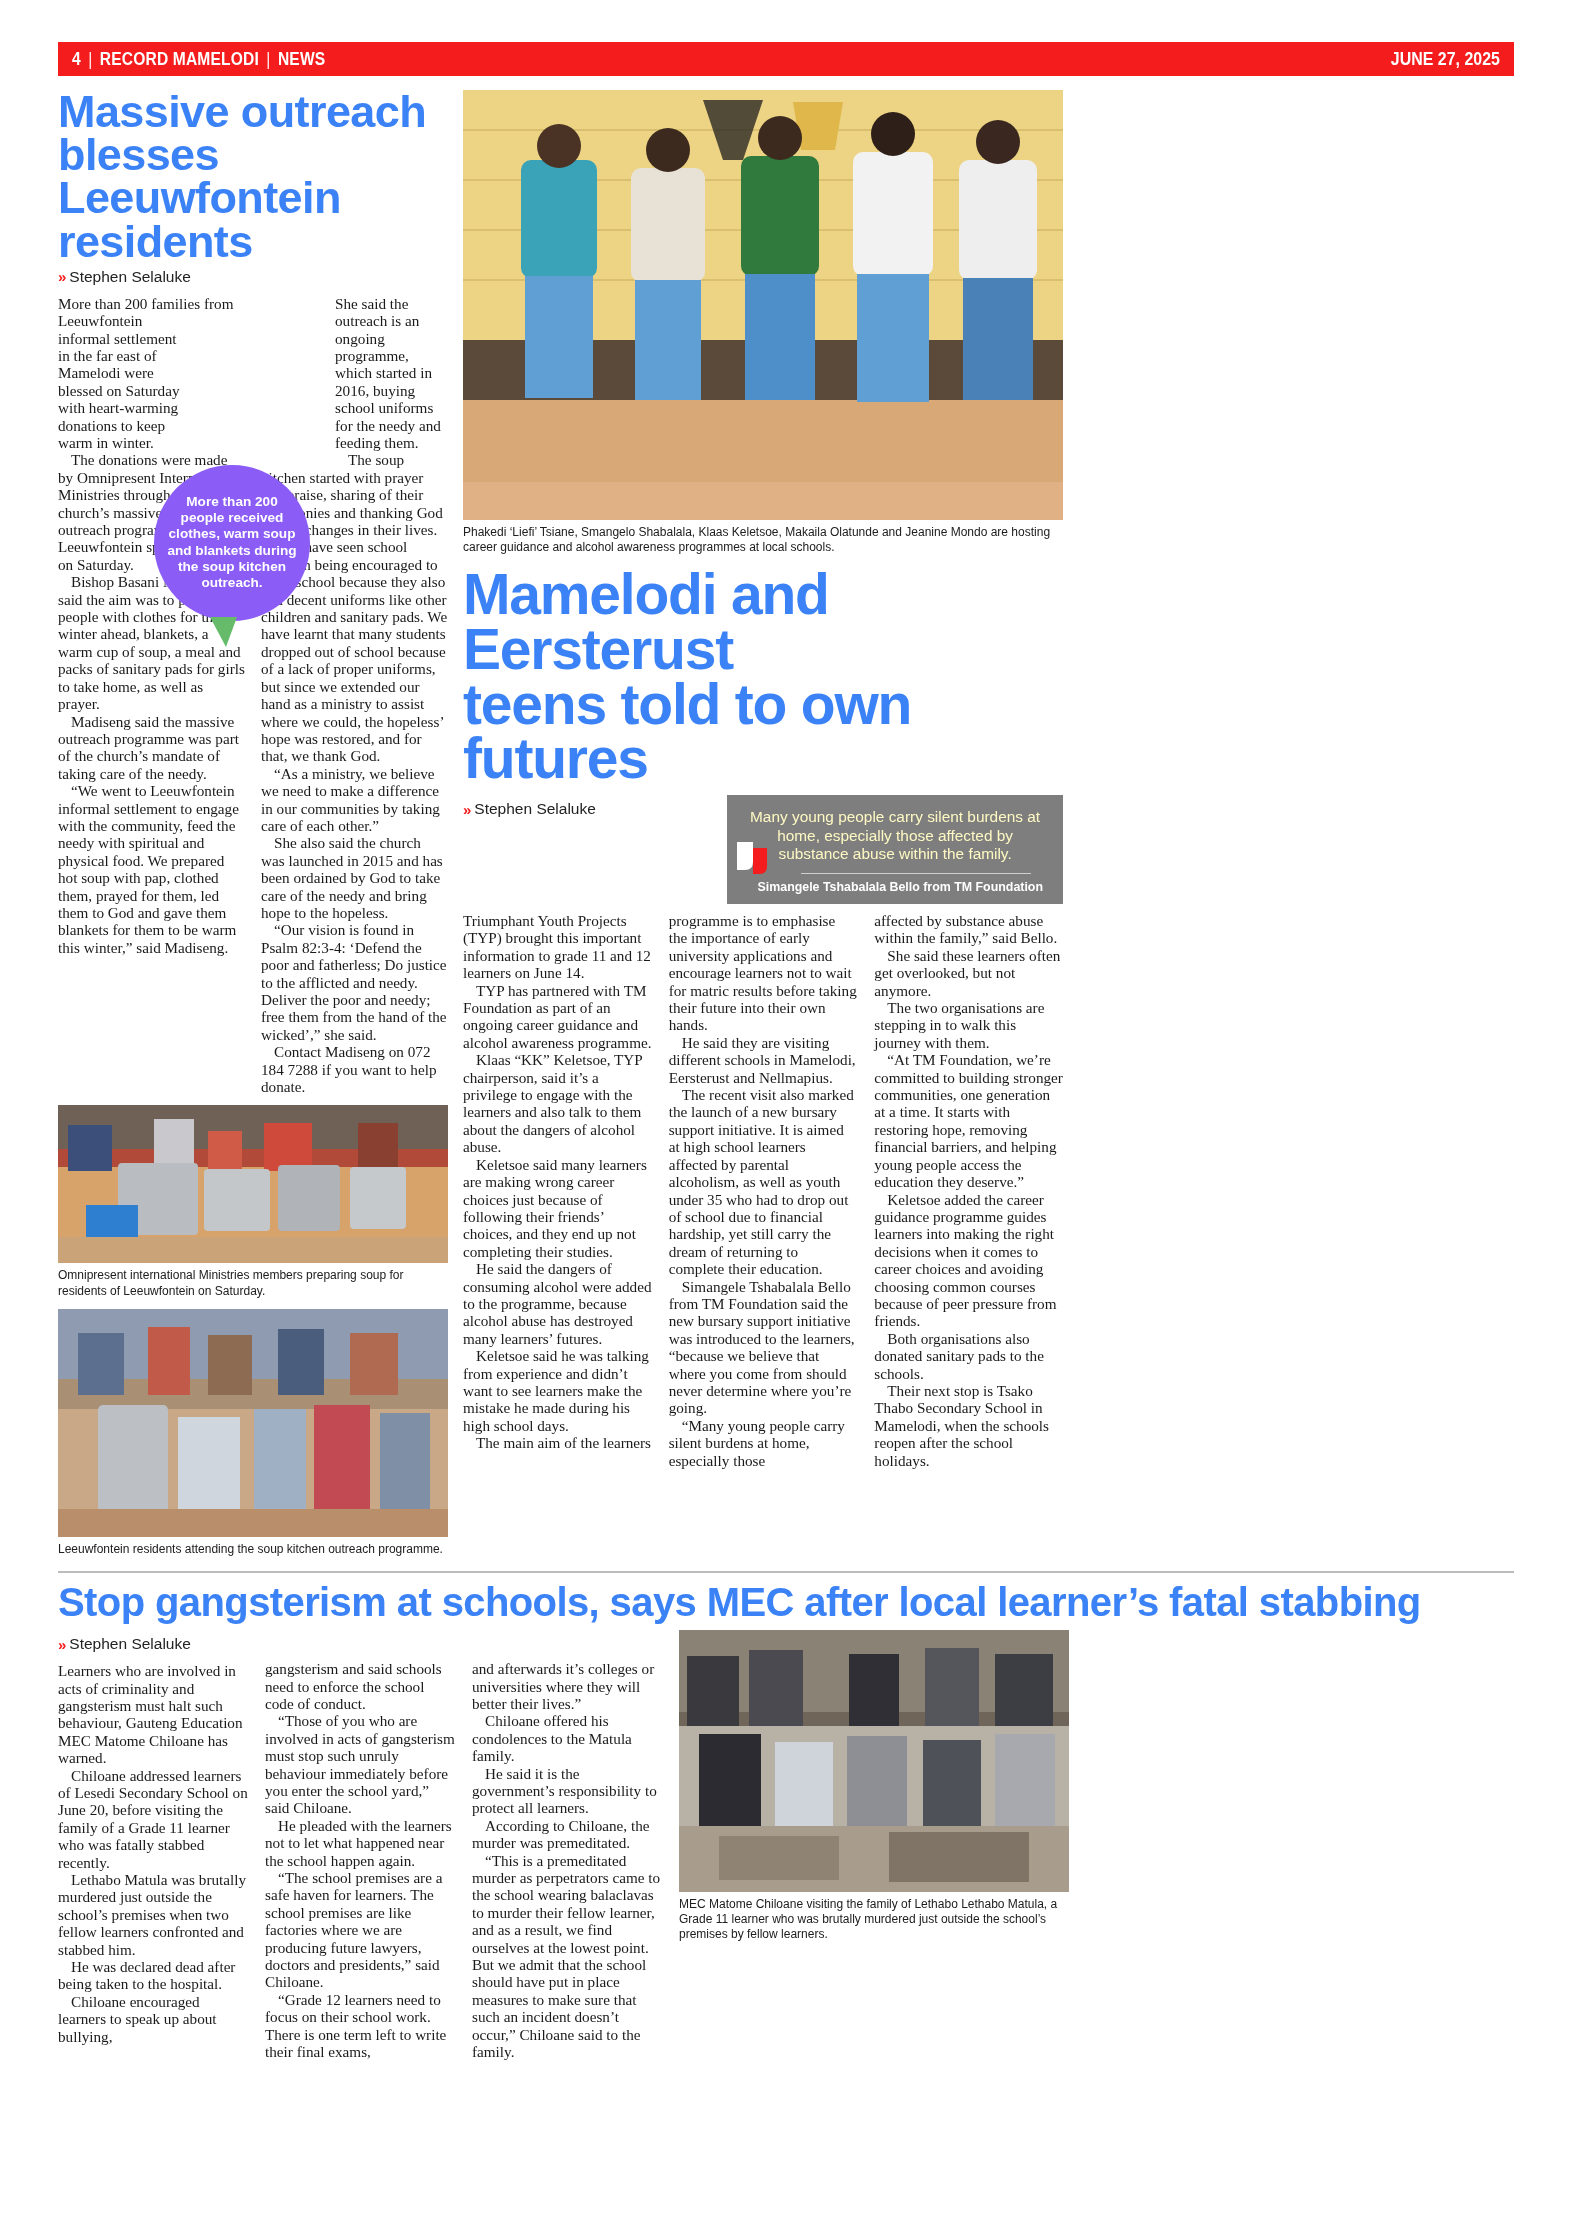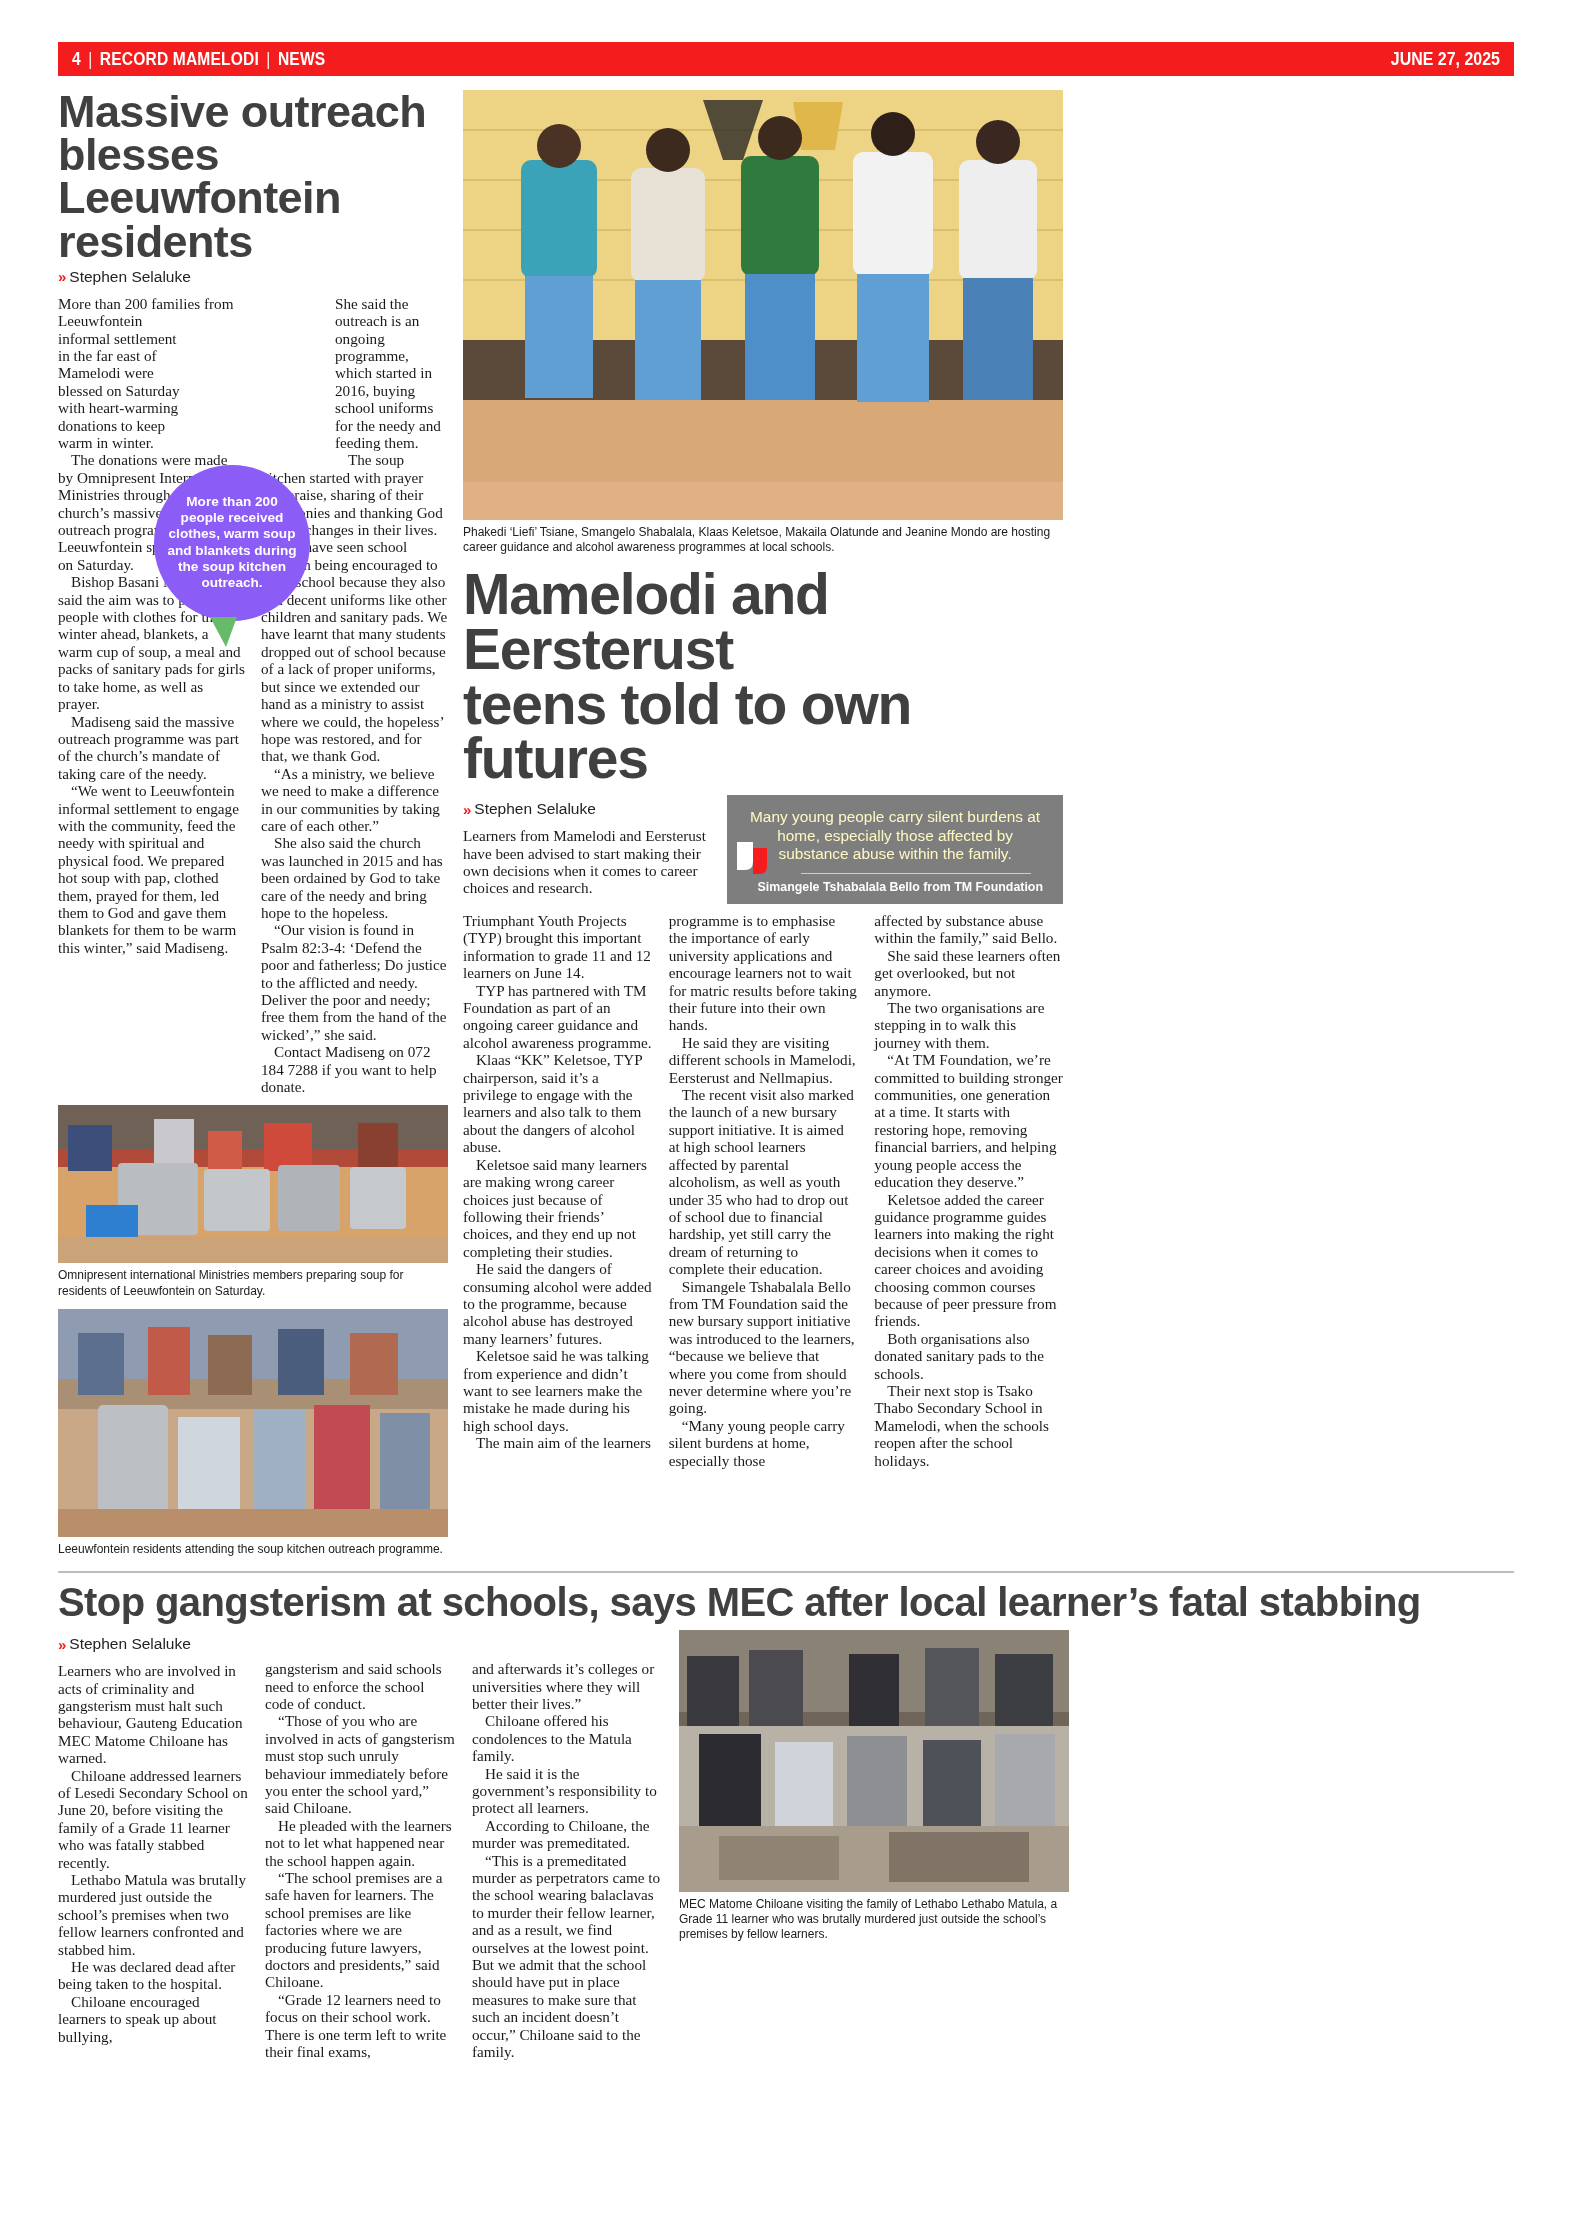--- a/index.html
+++ b/index.html
@@ -6,21 +6,21 @@
   body{width:1572px;height:2224px;font-family:"Liberation Serif",serif;color:#1a1a1a;}
   .page{position:relative;width:1572px;height:2224px;background:#fff;box-sizing:border-box;padding:0 58px;}
 
   
   .masthead{position:relative;margin-top:42px;height:34px;background:#f41c1c;display:flex;align-items:center;justify-content:space-between;padding:0 14px;box-sizing:border-box;}
   .mast-left{display:flex;align-items:center;gap:9px;color:#fff;font-family:"Liberation Sans",sans-serif;font-weight:bold;font-size:19px;letter-spacing:.2px;white-space:nowrap;transform:scaleX(.82);transform-origin:left center;}
   .mast-sep{font-weight:400;opacity:.95;}
   .mast-right{color:#fff;font-family:"Liberation Sans",sans-serif;font-weight:bold;font-size:19px;transform:scaleX(.84);transform-origin:right center;white-space:nowrap;}
 
   
-  .hl{font-family:"Liberation Sans",sans-serif;font-weight:bold;color:#404040;line-height:.96;letter-spacing:-.6px;transform-origin:left top;}
+  .hl{font-family:"Liberation Sans",sans-serif;font-weight:bold;color:#3b82f6;line-height:.96;letter-spacing:-.6px;transform-origin:left top;}
   .byline{display:flex;align-items:center;gap:6px;font-family:"Liberation Sans",sans-serif;font-size:15.5px;color:#222;margin:5px 0 9px 0;}
   .chev{color:#f41c1c;font-size:15px;font-weight:bold;letter-spacing:-3px;}
   .body p{margin:0;font-size:15.2px;line-height:1.145;text-align:left;}
   .body p+p{text-indent:13px;}
   .caption{font-family:"Liberation Sans",sans-serif;font-size:12px;line-height:1.26;color:#202020;margin-top:5px;}
 
   
   .a1{position:relative;margin-top:14px;display:flex;gap:0;}
   .a1-left{width:390px;position:relative;}
   .a1-head{font-size:45px;}
@@ -204,23 +204,20 @@
 
       <div class="a2">
         <div class="hl a2-head">Mamelodi and Eersterust</div>
         <div class="hl a2-head">teens told to own futures</div>
 
         <div class="a2-top">
           <div class="a2-intro">
             <div class="byline">
               <span class="chev">»</span>
               <span>Stephen Selaluke</span>
-            </div>
-            <div class="body">
-              <p>Learners from Mamelodi and Eersterust have been advised to start making their own decisions when it comes to career choices and research.</p>
             </div>
           </div>
 
           <div class="quotebox">
             <div class="qt">Many young people carry silent burdens at home, especially those affected by substance abuse within the family.</div>
             <svg class="qmark" viewBox="0 0 46 40">
               <path d="M2 6 h16 v20 q0 8 -8 8 h-8 z" fill="#ffffff"></path>
               <path d="M18 12 h14 v18 q0 8 -8 8 h-6 z" fill="#f41c1c"></path>
             </svg>
             <div class="qrule"></div>

